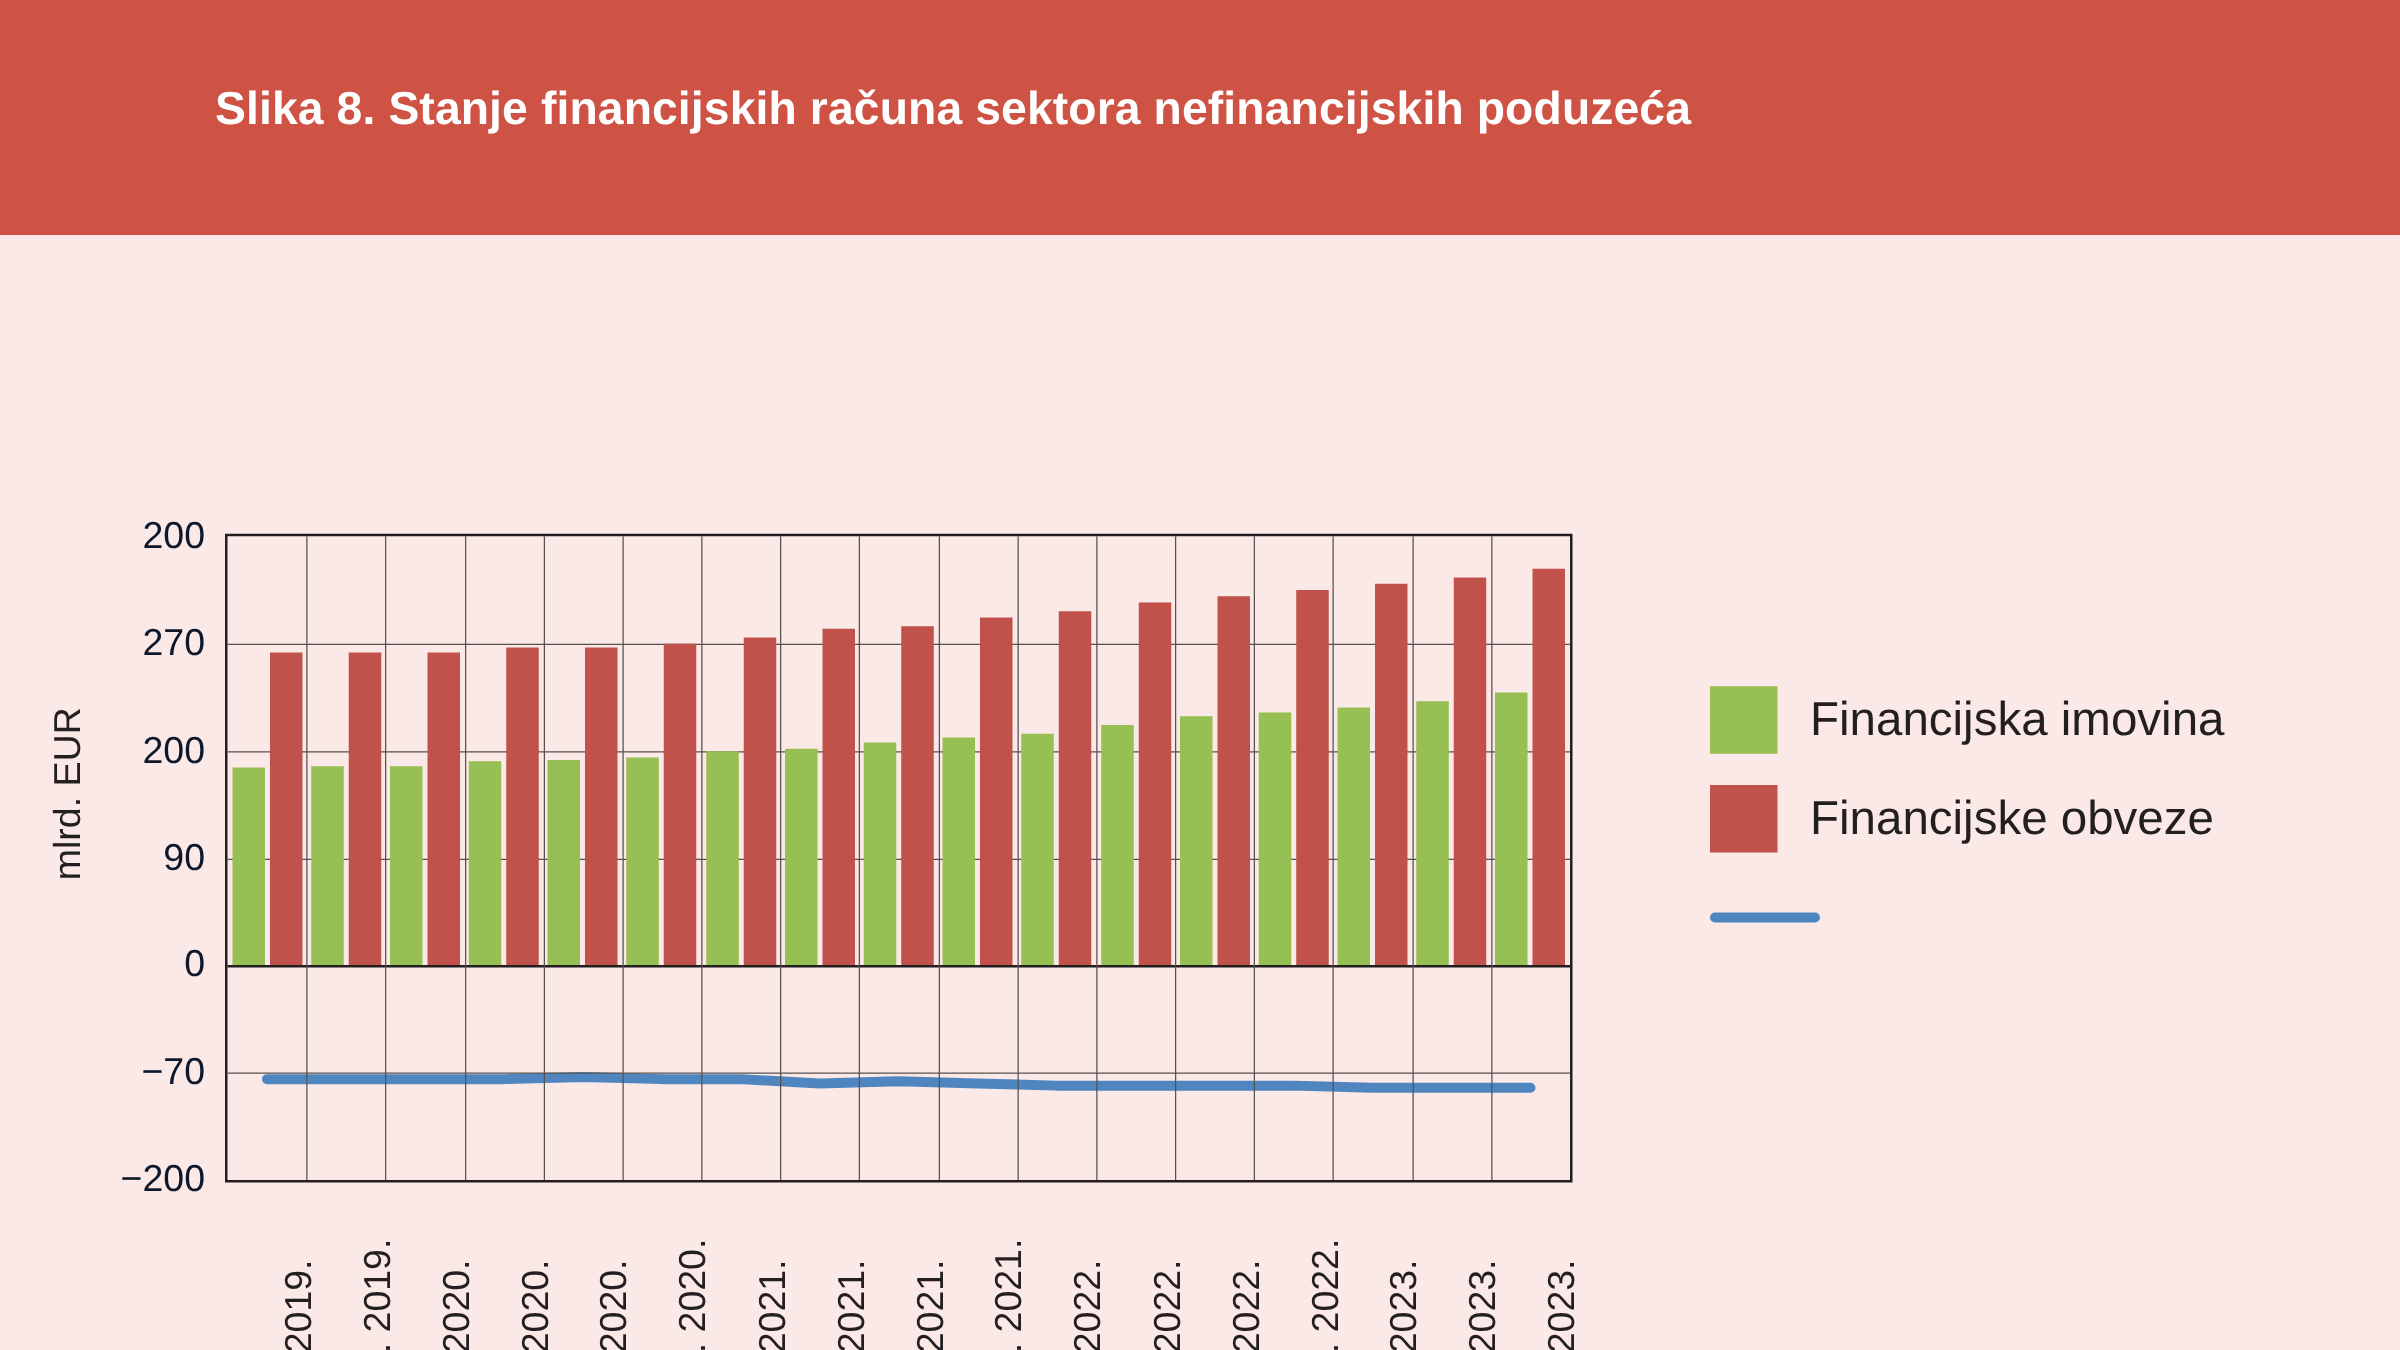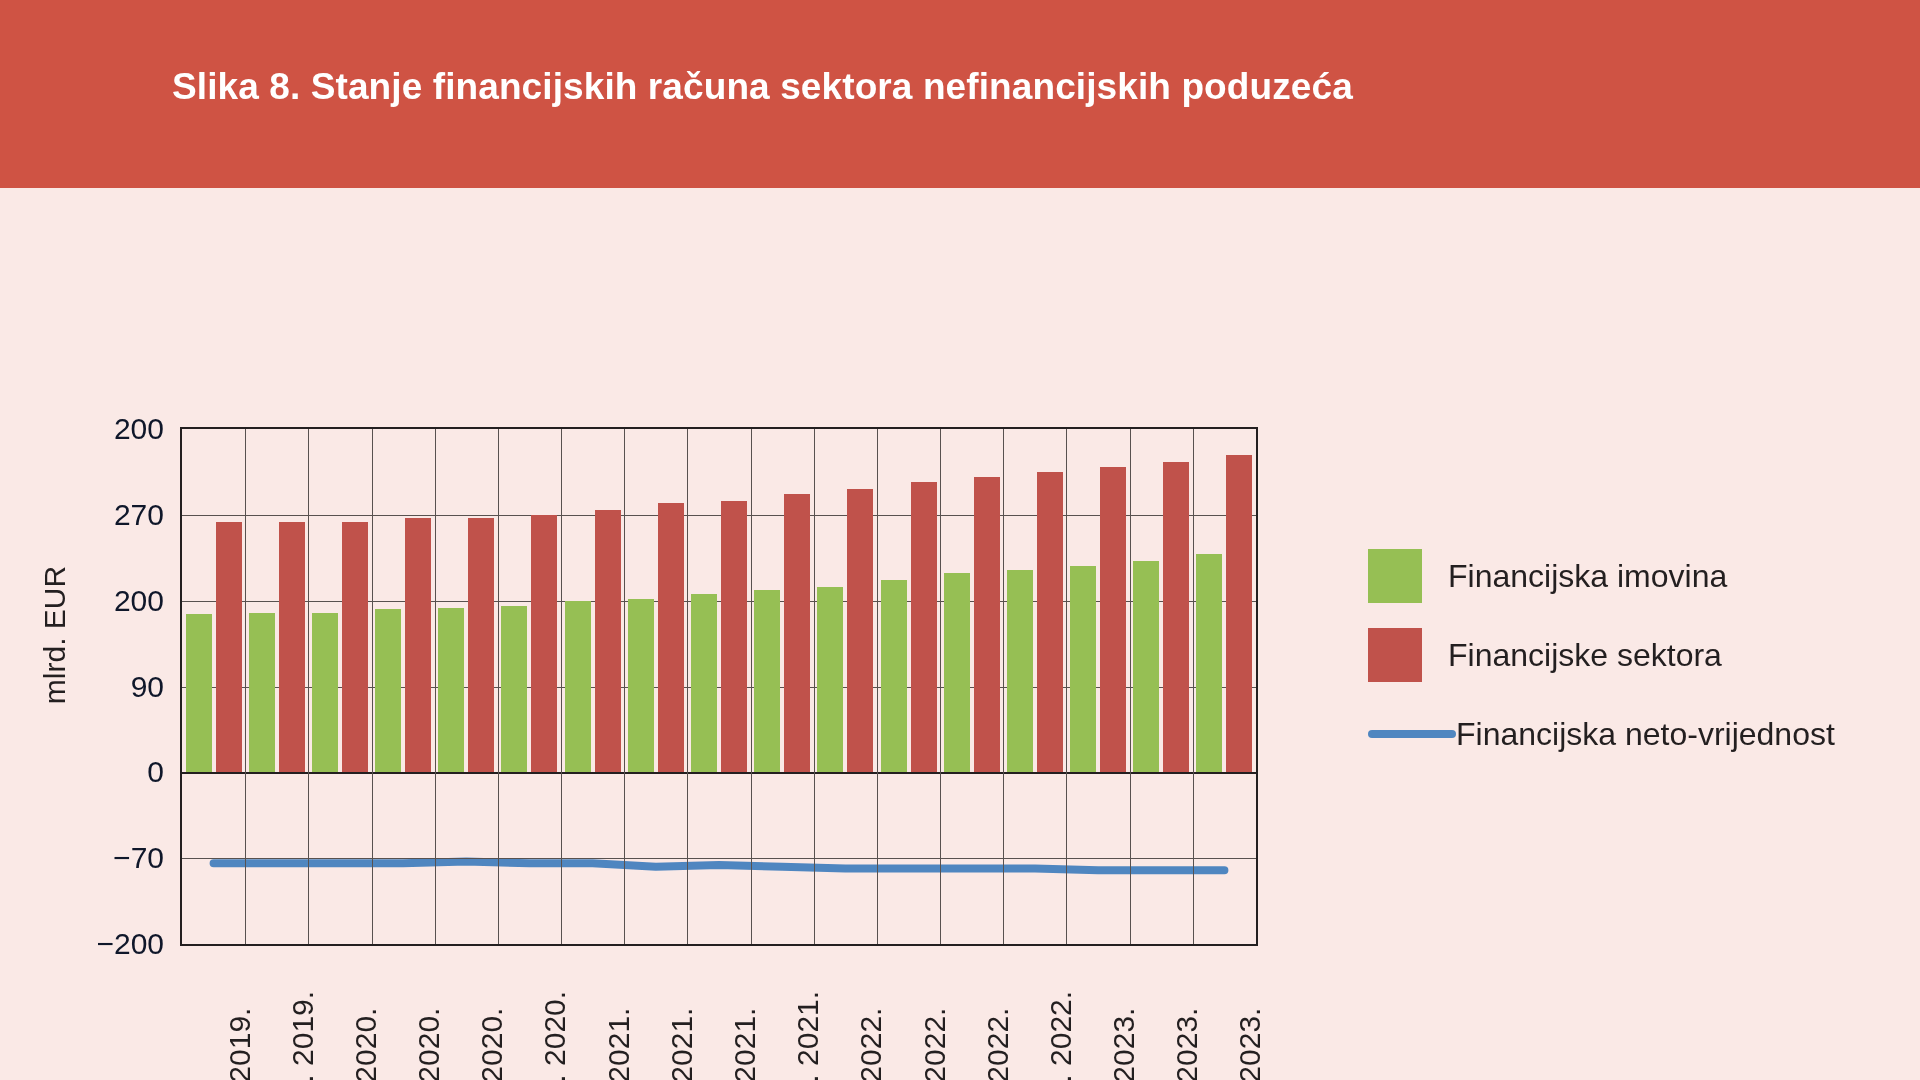--- a/index.html
+++ b/index.html
@@ -151,21 +151,21 @@
   }
   .legend-line {
     width: 88px;
     height: 8px;
     border-radius: 4px;
     flex: none;
     margin-left: 0px;
   }
   .legend-text {
     margin-left: 26px;
-    font-size: 32px;
+    font-size: 38px;
     color: #231f20;
     white-space: nowrap;
   }
 </style>
 </head>
 <body>
 
 <div id="header-banner">
   <div id="chart-title">Slika 8. Stanje financijskih računa sektora nefinancijskih poduzeća</div>
 </div>
@@ -264,21 +264,20 @@
       <div class="xtick-label" style="left: 1055px; top: 170px;">9. 2023.</div>
     </div>
 
   <div id="legend">
       <div class="legend-row" style="top: 0px;">
         <span class="legend-swatch" style="background: rgb(150, 191, 84);"></span>
         <span class="legend-text">Financijska imovina</span>
       </div>
       <div class="legend-row" style="top: 79px;">
         <span class="legend-swatch" style="background: rgb(192, 82, 75);"></span>
-        <span class="legend-text">Financijske sektora</span>
+        <span class="legend-text">Financijske obveze</span>
       </div>
       <div class="legend-row" style="top: 158px;">
         <span class="legend-line" style="background: rgb(79, 134, 192);"></span>
-        <span class="legend-text" style="margin-left: 0px;">Financijska neto-vrijednost</span>
       </div>
     </div>
 
 </div>
 
 </body></html>

